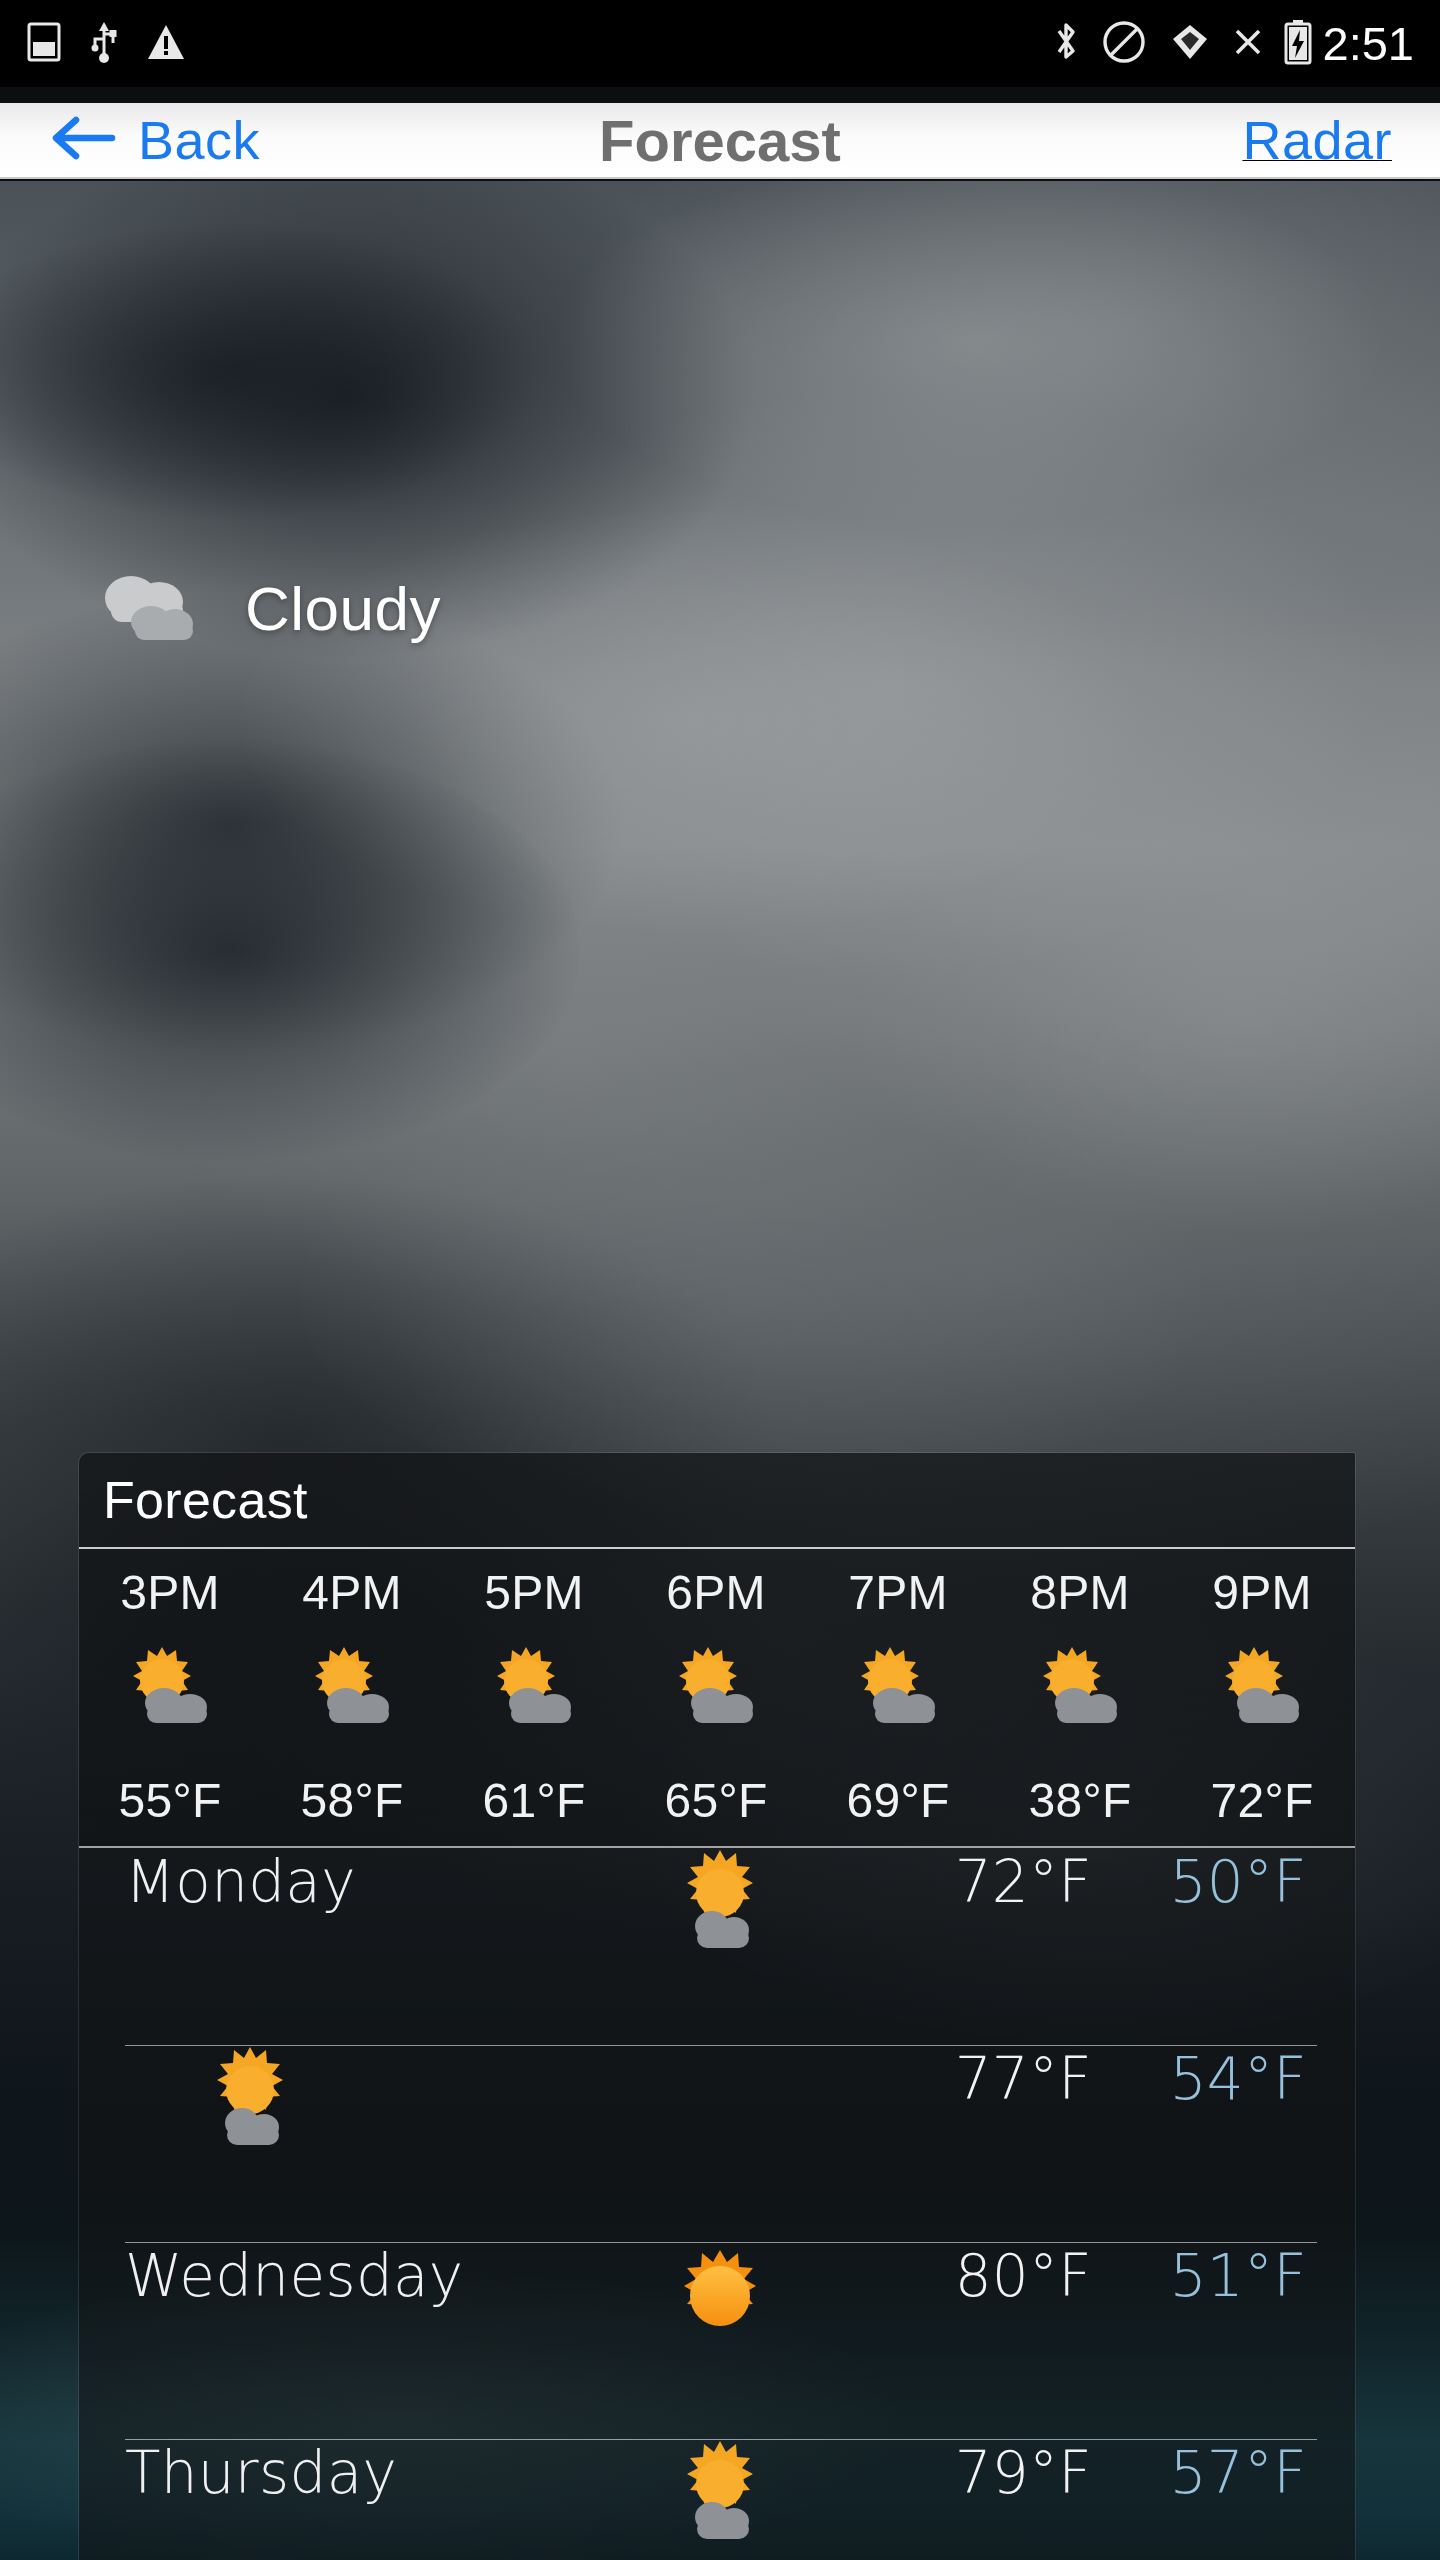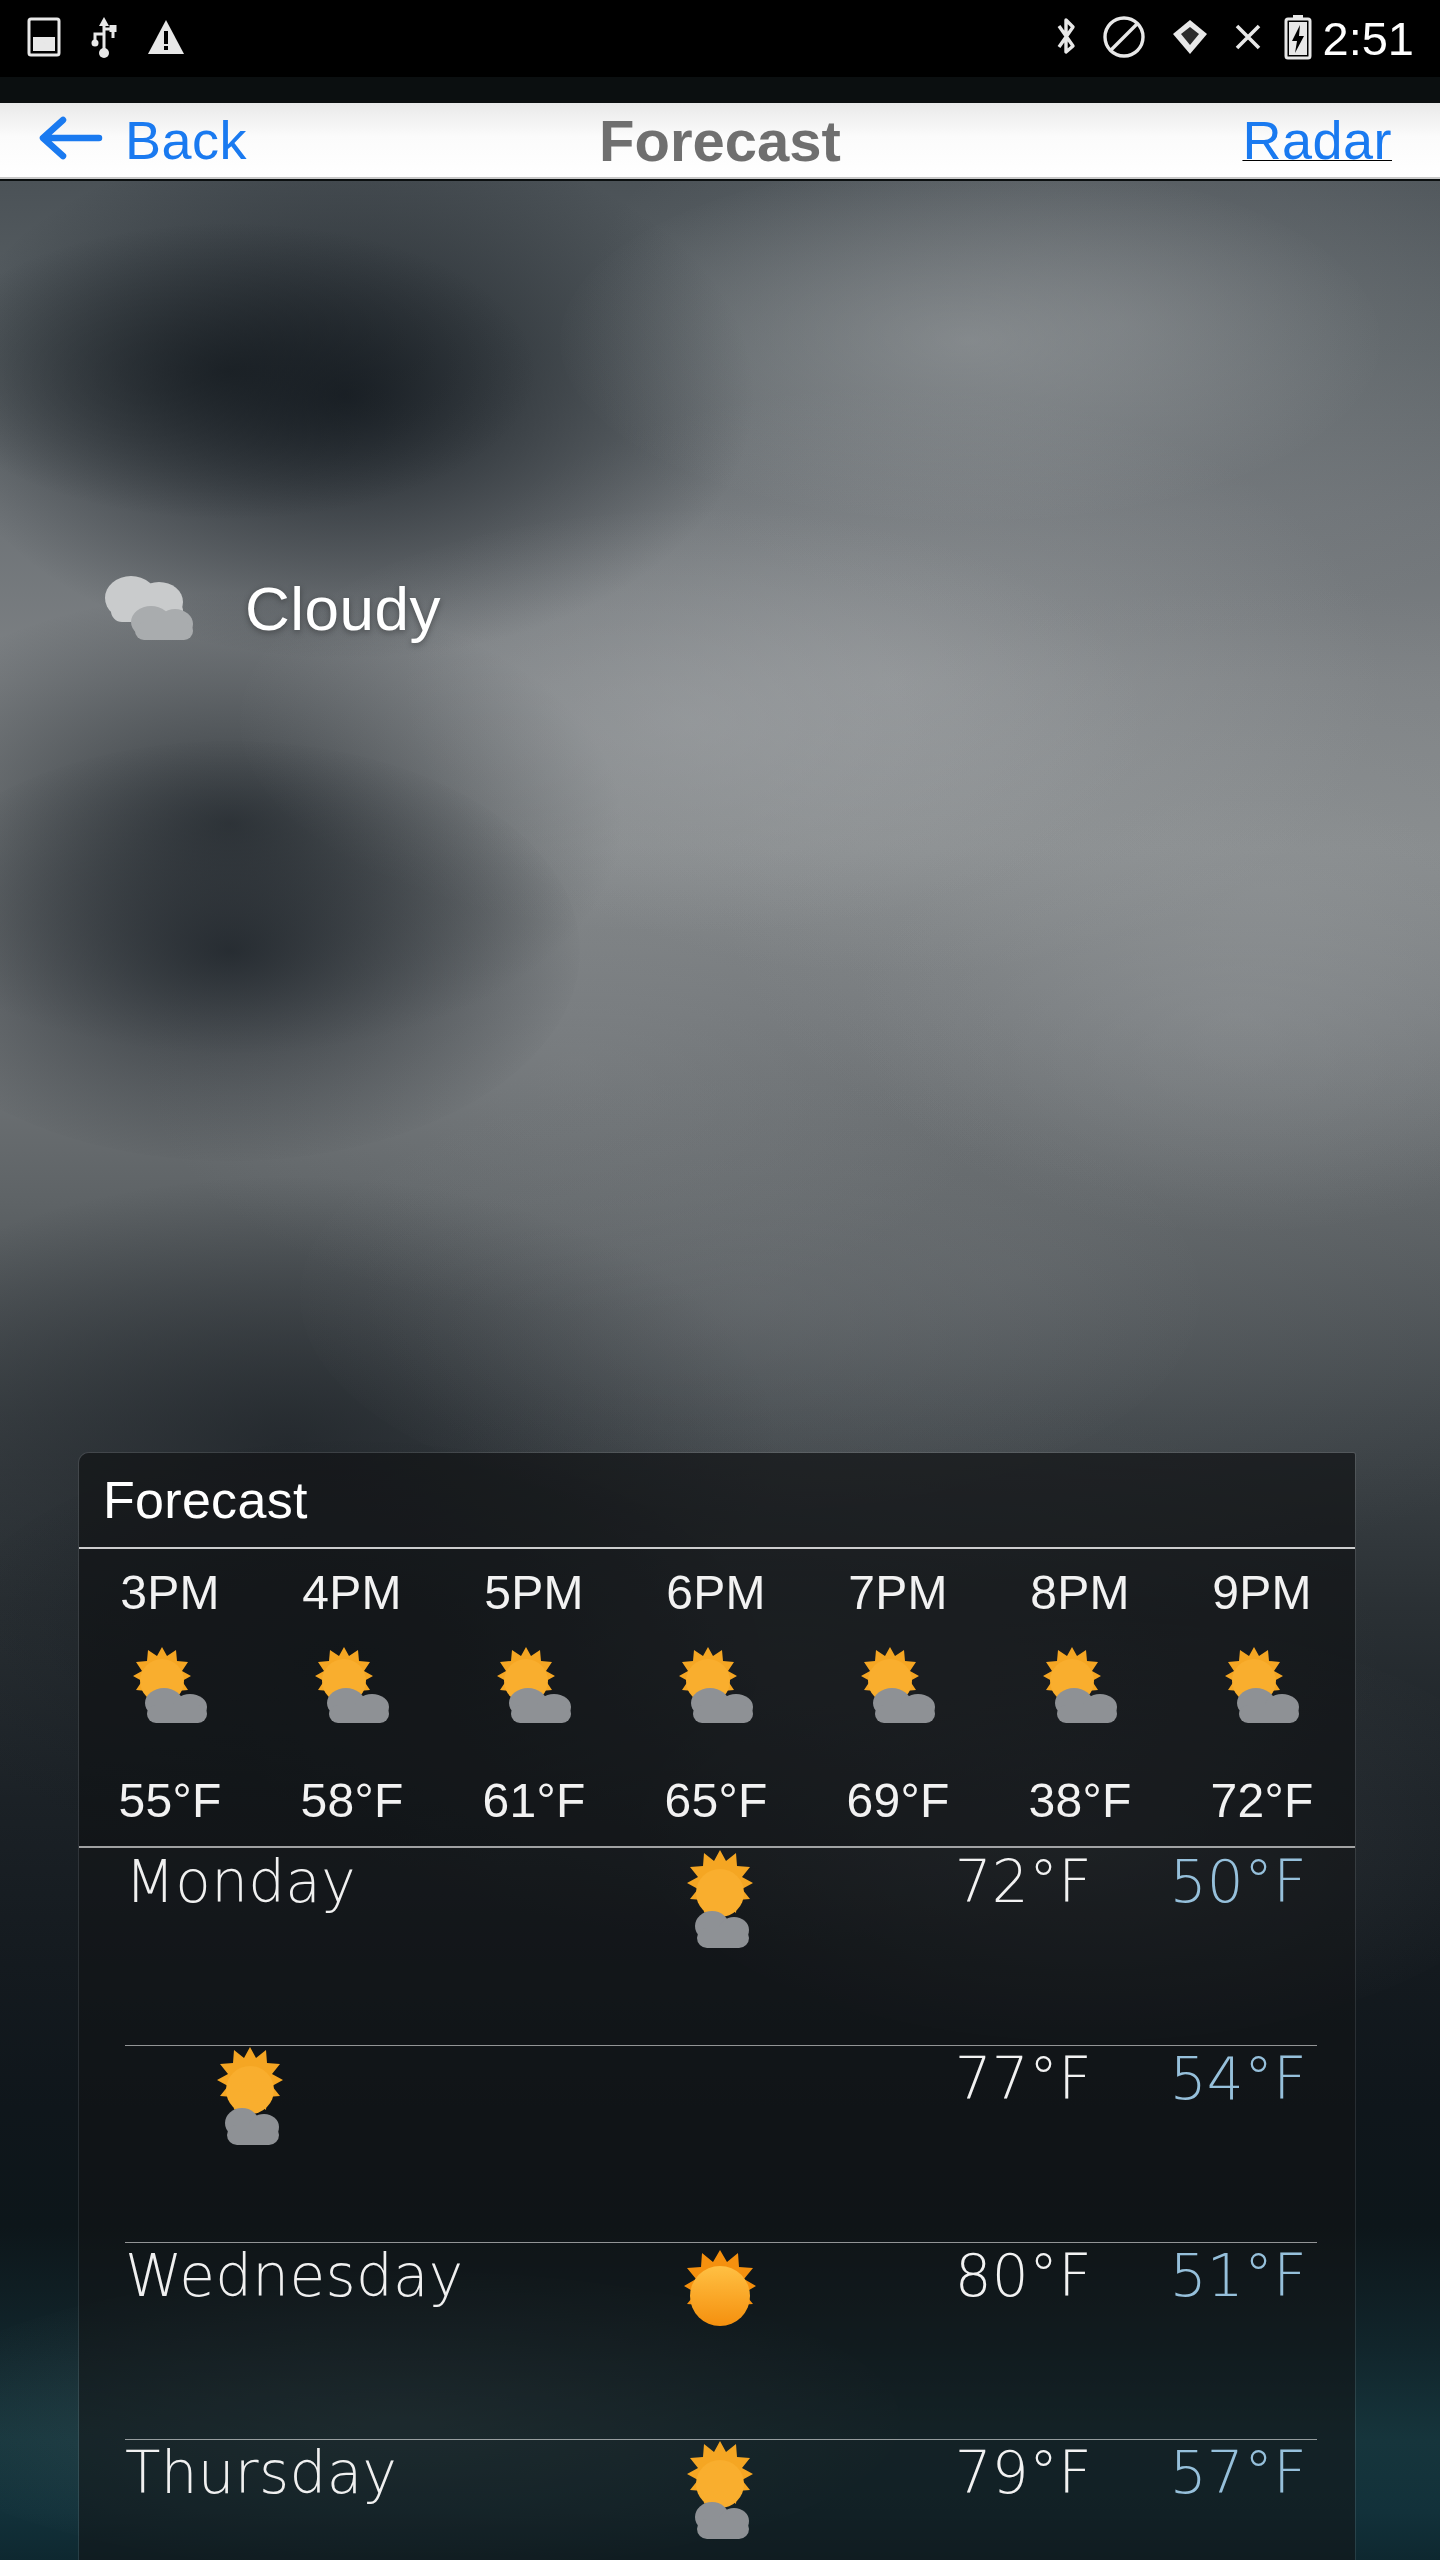--- a/index.html
+++ b/index.html
@@ -5,41 +5,41 @@
   * { margin:0; padding:0; box-sizing:border-box; }
   html,body { width:1440px; height:2560px; overflow:hidden; }
   body {
     font-family:"Liberation Sans", sans-serif;
     background:#0b0f10;
     position:relative;
   }
 
   
   .statusbar{
-    position:absolute; left:0; top:0; width:1440px; height:77px;
+    position:absolute; left:0; top:0; width:1440px; height:87px;
     background:#000; display:flex; align-items:center;
     padding:0 26px 0 26px;
   }
   .sb-left{ display:flex; align-items:center; gap:26px; }
   .sb-right{ margin-left:auto; display:flex; align-items:center; gap:20px; }
   .sb-icon{ display:block; }
   .sb-time{
     color:#ffffff; font-size:47px; letter-spacing:0px;
     font-family:"Liberation Sans", sans-serif; font-weight:400;
     margin-left:10px; line-height:1;
   }
 
   
   .navbar{
     position:absolute; left:0; top:103px; width:1440px; height:76px;
     background:linear-gradient(180deg,#e9e9e9 0%, #fbfbfb 45%, #ffffff 100%);
     border-bottom:2px solid #c9c9c9;
     display:flex; align-items:center;
   }
-  .nav-left{ display:flex; align-items:center; gap:22px; padding-left:37px; }
+  .nav-left{ display:flex; align-items:center; gap:22px; padding-left:50px; }
   .back-arrow{ display:block; }
   .nav-link{
     color:#1a7af0; font-size:54px; font-weight:400; line-height:1;
     letter-spacing:0.5px; white-space:nowrap;
   }
   .nav-title{
     position:absolute; left:0; width:1440px; text-align:center;
     color:#6f6f6f; font-size:58px; font-weight:bold; letter-spacing:0px;
     pointer-events:none;
   }

